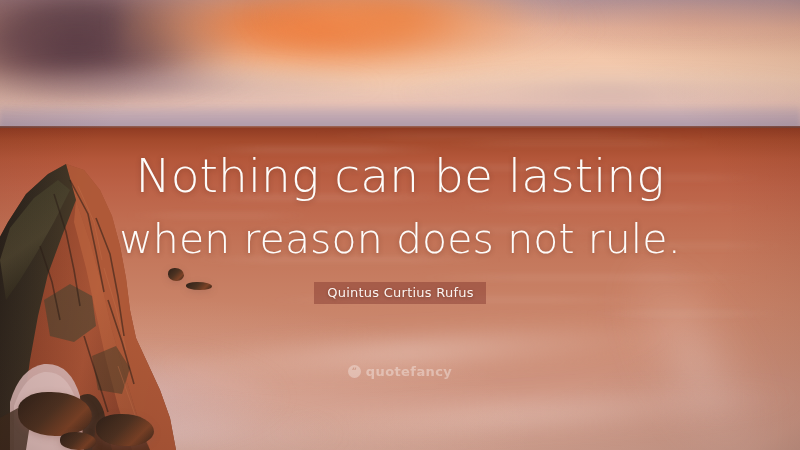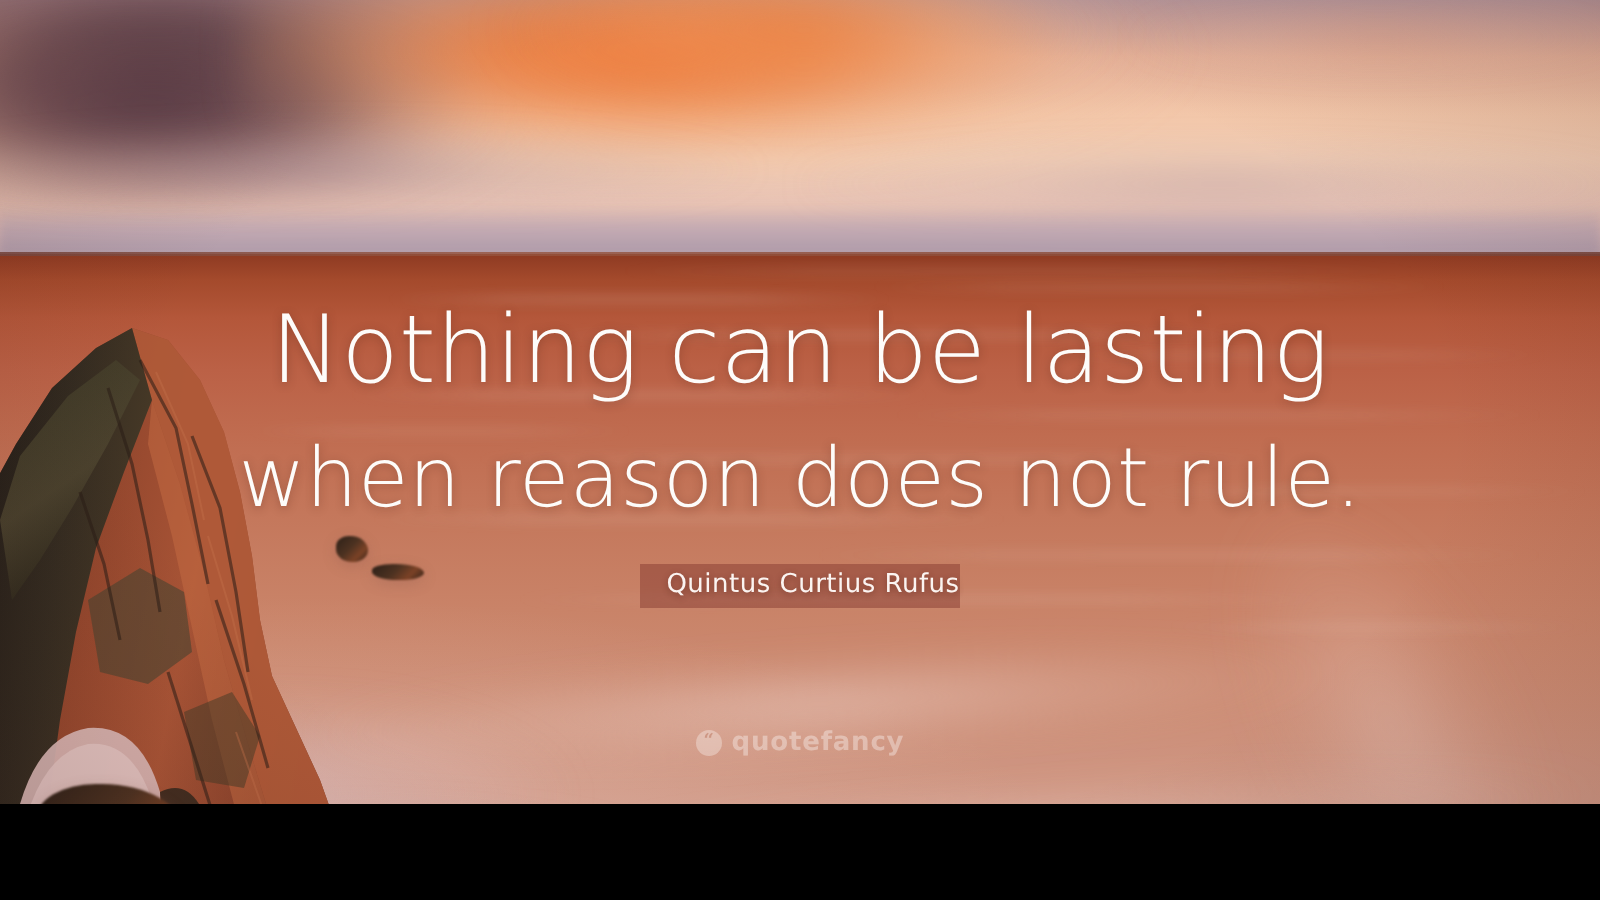--- a/index.html
+++ b/index.html
@@ -8,21 +8,21 @@
     padding: 0;
     background: #000;
   }
   body {
     font-family: "Liberation Sans", sans-serif;
   }
 
   #stage {
     position: relative;
     width: 800px;
-    height: 402px;
+    height: 450px;
     overflow: hidden;
     background: #0f172a;
   }
 
   
   .sky {
     position: absolute;
     left: 0; top: 0;
     width: 800px;
     height: 128px;
@@ -276,21 +276,21 @@
   }
 
   .author-wrap {
     position: absolute;
     left: 0; top: 282px;
     width: 800px;
     text-align: center;
   }
   .author {
     display: inline-block;
-    padding: 3px 0 4px 13px;
+    padding: 3px 12px 4px 13px;
     font-family: "DejaVu Sans", sans-serif;
     font-size: 13px;
     font-weight: 400;
     letter-spacing: 0.25px;
     color: #fbf4f1;
     background: rgba(122,46,38,0.42);
     text-shadow: 0 1px 3px rgba(80,30,20,0.45);
   }
 
   .watermark {

